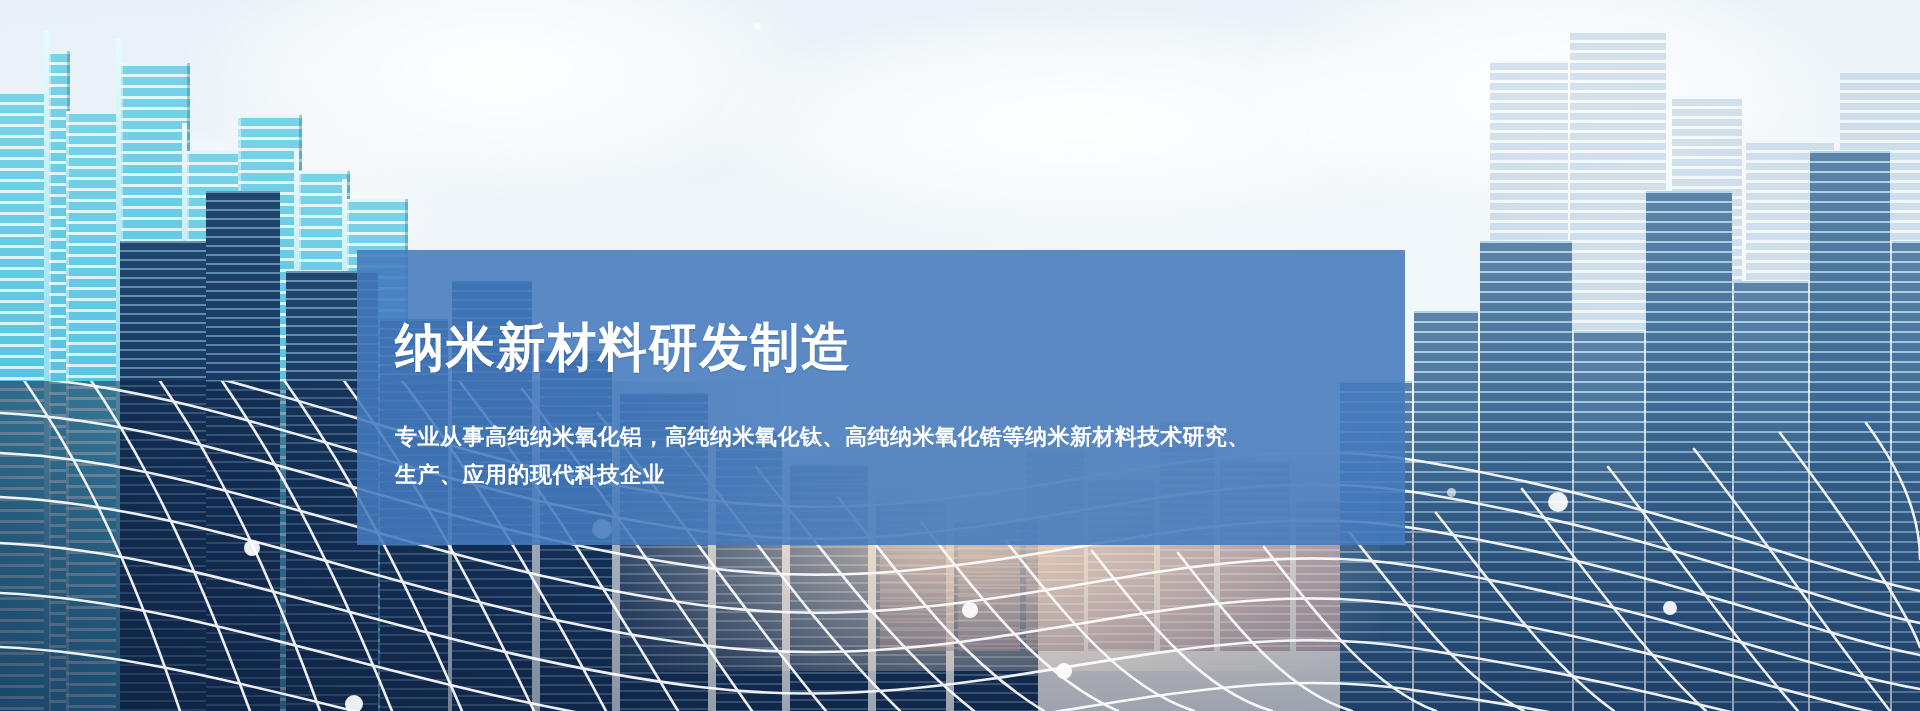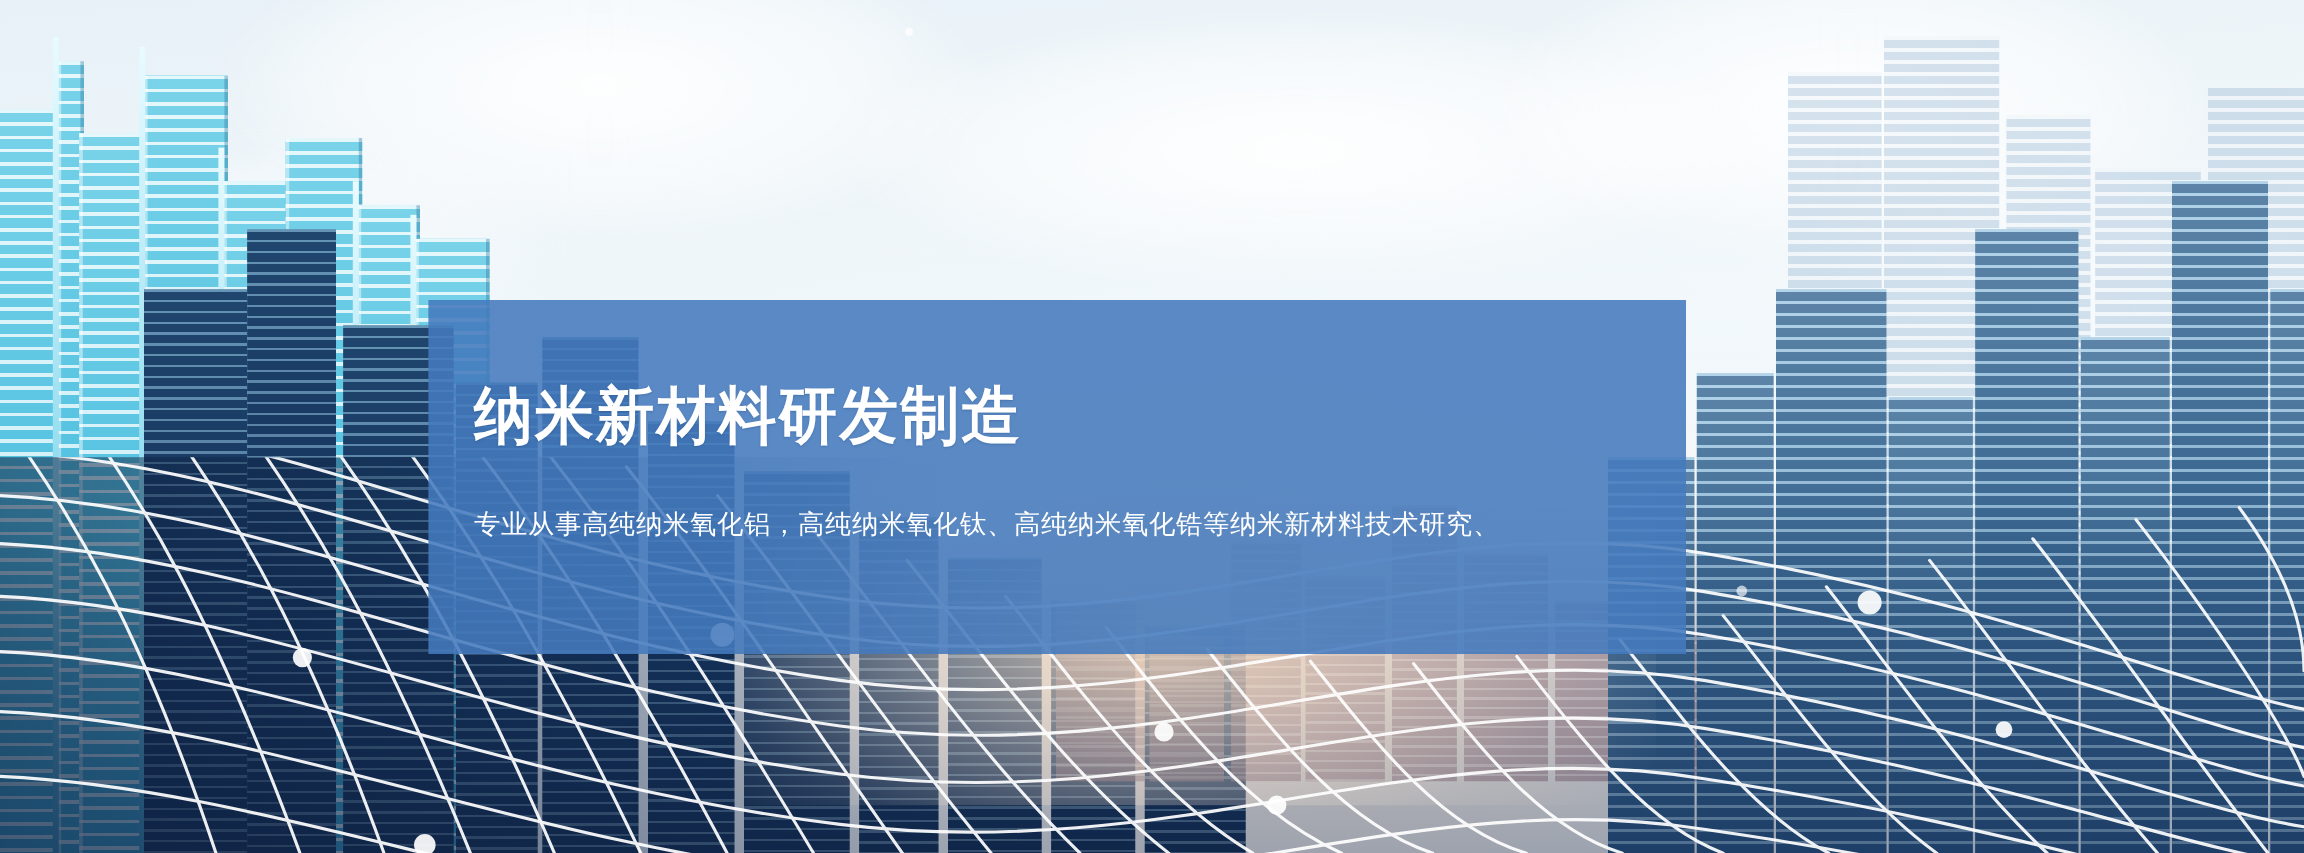--- a/index.html
+++ b/index.html
@@ -151,21 +151,21 @@
     position: absolute;
     left: 395px;
     top: 396px;
     width: 1000px;
     color: #ffffff;
     font-size: 22px;
     line-height: 38px;
     font-weight: normal;
     letter-spacing: .5px;
   }
-  .subline span { display:block; white-space:nowrap; }
+  .subline span { display:block; white-space:nowrap;font-weight:bold; }
 </style>
 </head>
 <body>
 
 <div id="banner">
 
   <div class="sky"></div>
   <div class="cloud c1"></div>
   <div class="cloud c2"></div>
   <div class="cloud c3"></div>
@@ -292,15 +292,16 @@
   <div class="dot" style="left:1663px; top:601px; width:14px; height:14px;"></div>
   <div class="dot" style="left:1447px; top:488px; width:9px;  height:9px;  opacity:.7;"></div>
   <div class="dot" style="left:754px;  top:23px;  width:7px;  height:7px;  opacity:.75;"></div>
 
   <div class="panel"></div>
 
   <h1 class="headline">纳米新材料研发制造</h1>
 
   <p class="subline">
     <span>专业从事高纯纳米氧化铝，高纯纳米氧化钛、高纯纳米氧化锆等纳米新材料技术研究、</span>
+    <span>生产、应用的现代科技企业</span>
   </p>
 
 </div>
 
 </body></html>

